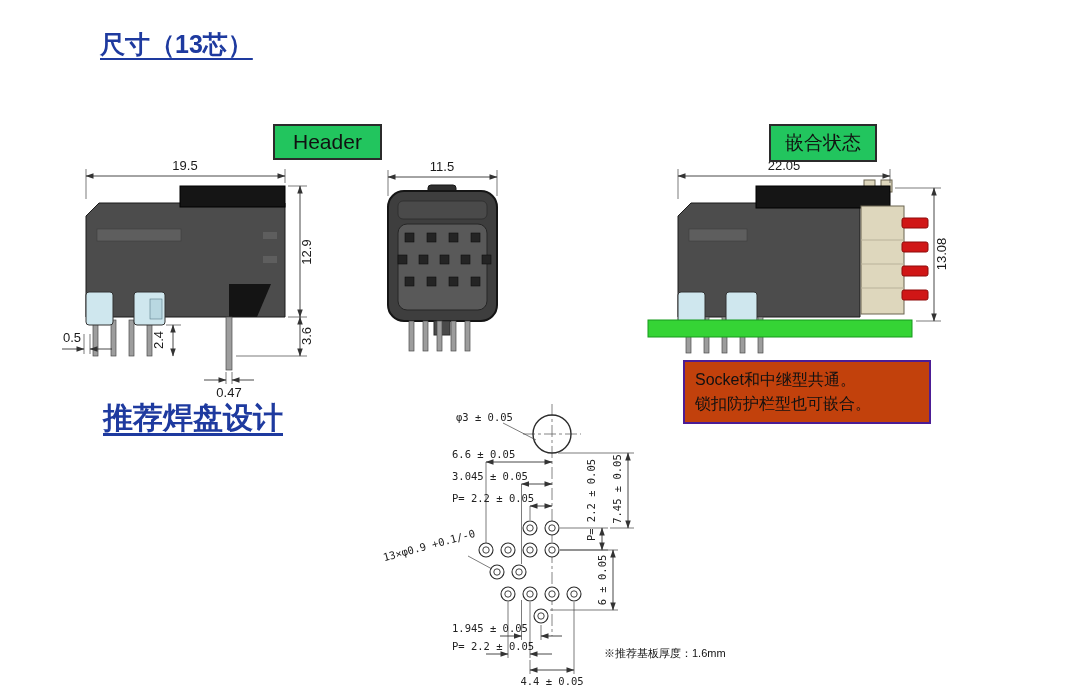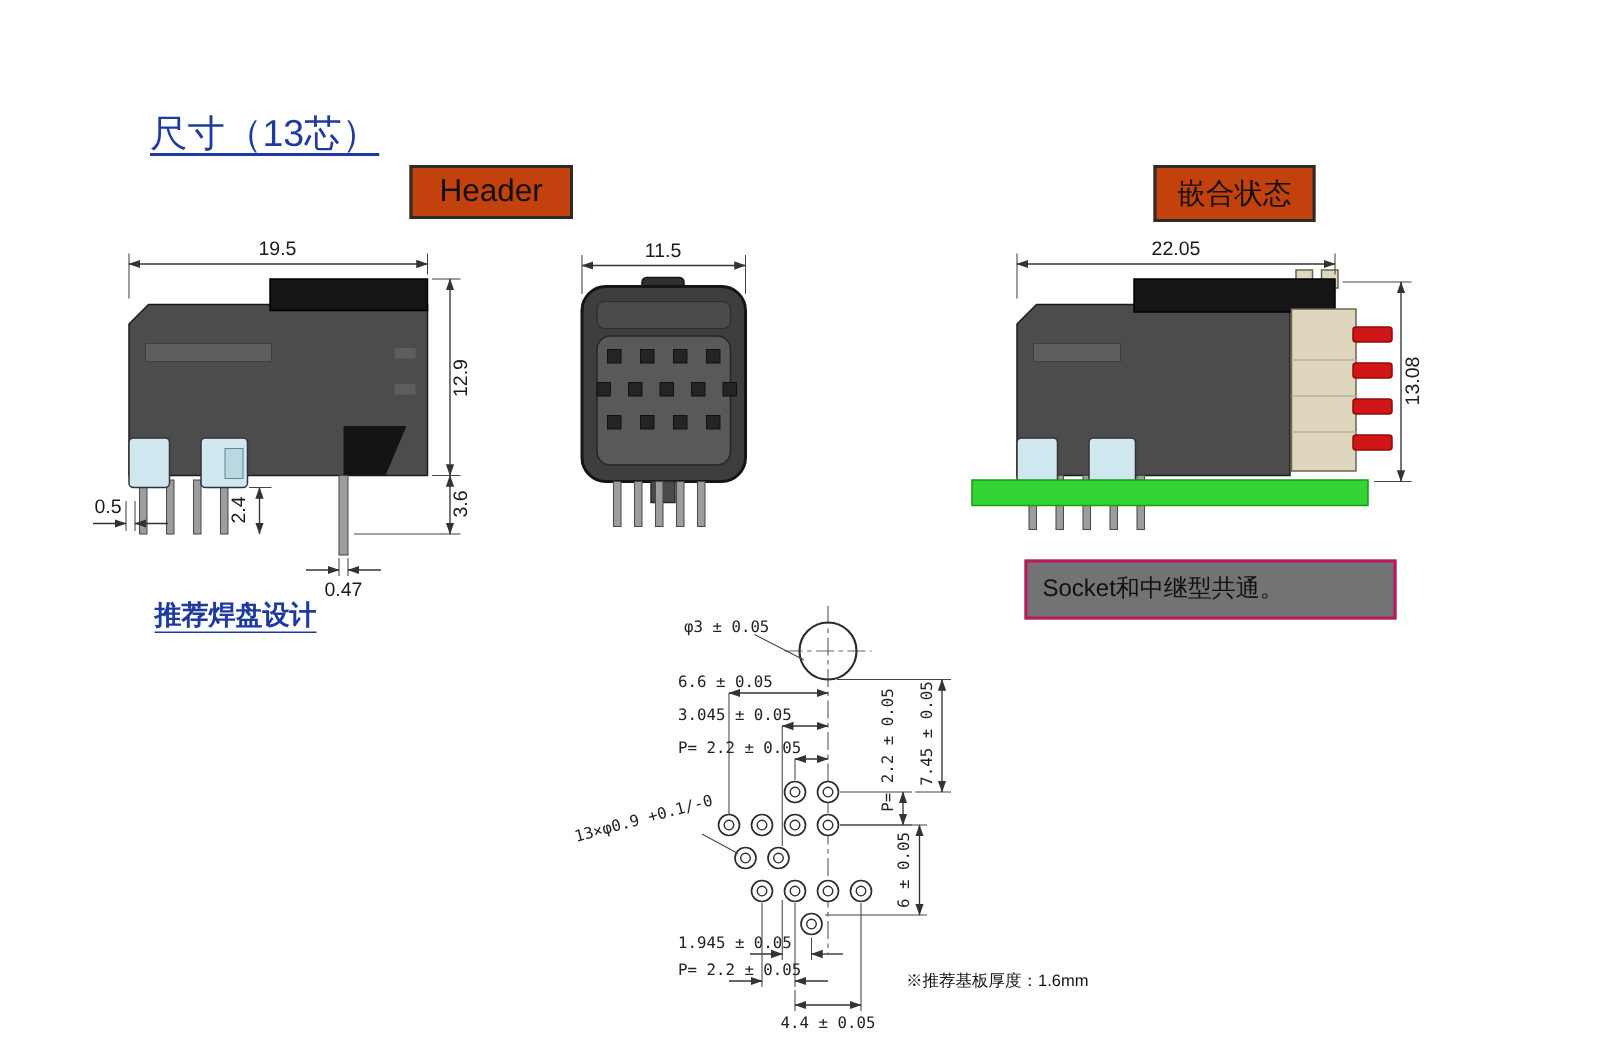--- a/index.html
+++ b/index.html
@@ -1,26 +1,26 @@
 <!DOCTYPE html>
 <html><head>
 <meta charset="utf-8">
 <style>
   html,body{margin:0;padding:0;background:#fff;}
   body{width:1080px;height:697px;position:relative;overflow:hidden;
        font-family:"Liberation Sans",sans-serif;color:#111;}
   .abs{position:absolute;}
-  .title{left:100px;top:28px;font-size:25px;font-weight:normal;color:#1e3a9f;
-         text-decoration:underline;text-underline-offset:5px;margin-top:44px;}
-  .pad-title{left:103px;top:398px;font-size:18px;font-weight:bold;color:#1e3a9f;
+  .title{left:100px;top:28px;font-size:25px;font-weight:bold;color:#1e3a9f;
          text-decoration:underline;text-underline-offset:5px;}
-  .viewbox{border:2px solid #2b2b2b;background:#c2410c;padding:4px 18px;font-size:21px;}
+  .pad-title{left:103px;top:398px;font-size:30px;font-weight:bold;color:#1e3a9f;
+         text-decoration:underline;text-underline-offset:5px;}
+  .viewbox{border:2px solid #2b2b2b;background:#22c55e;padding:4px 18px;font-size:21px;margin-top:14px;}
   .viewbox.small{padding:4px 14px;font-size:19px;}
-  .notebox{left:683px;top:360px;width:224px;border:2px solid #be185d;background:#737373;
-           padding:6px 10px;font-size:16px;line-height:1.5;margin-top:13px;}
+  .notebox{left:683px;top:360px;width:224px;border:2px solid #4c1d95;background:#c2410c;
+           padding:6px 10px;font-size:16px;line-height:1.5;}
   .footnote{left:604px;top:646px;font-size:11px;}
   svg{position:absolute;left:0;top:0;}
   .dimtxt{font-family:"Liberation Sans",sans-serif;font-size:13px;fill:#1a1a1a;}
   .techtxt{font-family:"DejaVu Sans Mono",monospace;font-size:10.5px;fill:#222;}
   .ext{stroke:#444;stroke-width:0.7;}
   .dim{stroke:#333;stroke-width:0.9;fill:none;}
   .cl{stroke:#666;stroke-width:0.8;stroke-dasharray:12 3 3 3;}
 </style>
 </head>
 <body>
@@ -267,17 +267,18 @@
 <div class="abs viewbox" style="left:273px;top:110px;">
   <span>Header</span>
 </div>
 
 <div class="abs viewbox small" style="left:769px;top:110px;">
   <span>嵌合状态</span>
 </div>
 
 <div class="abs notebox">
   <div>Socket和中继型共通。</div>
+  <div>锁扣防护栏型也可嵌合。</div>
 </div>
 
 <div class="abs pad-title">推荐焊盘设计</div>
 
 <div class="abs footnote">※推荐基板厚度：1.6mm</div>
 
 </body></html>

